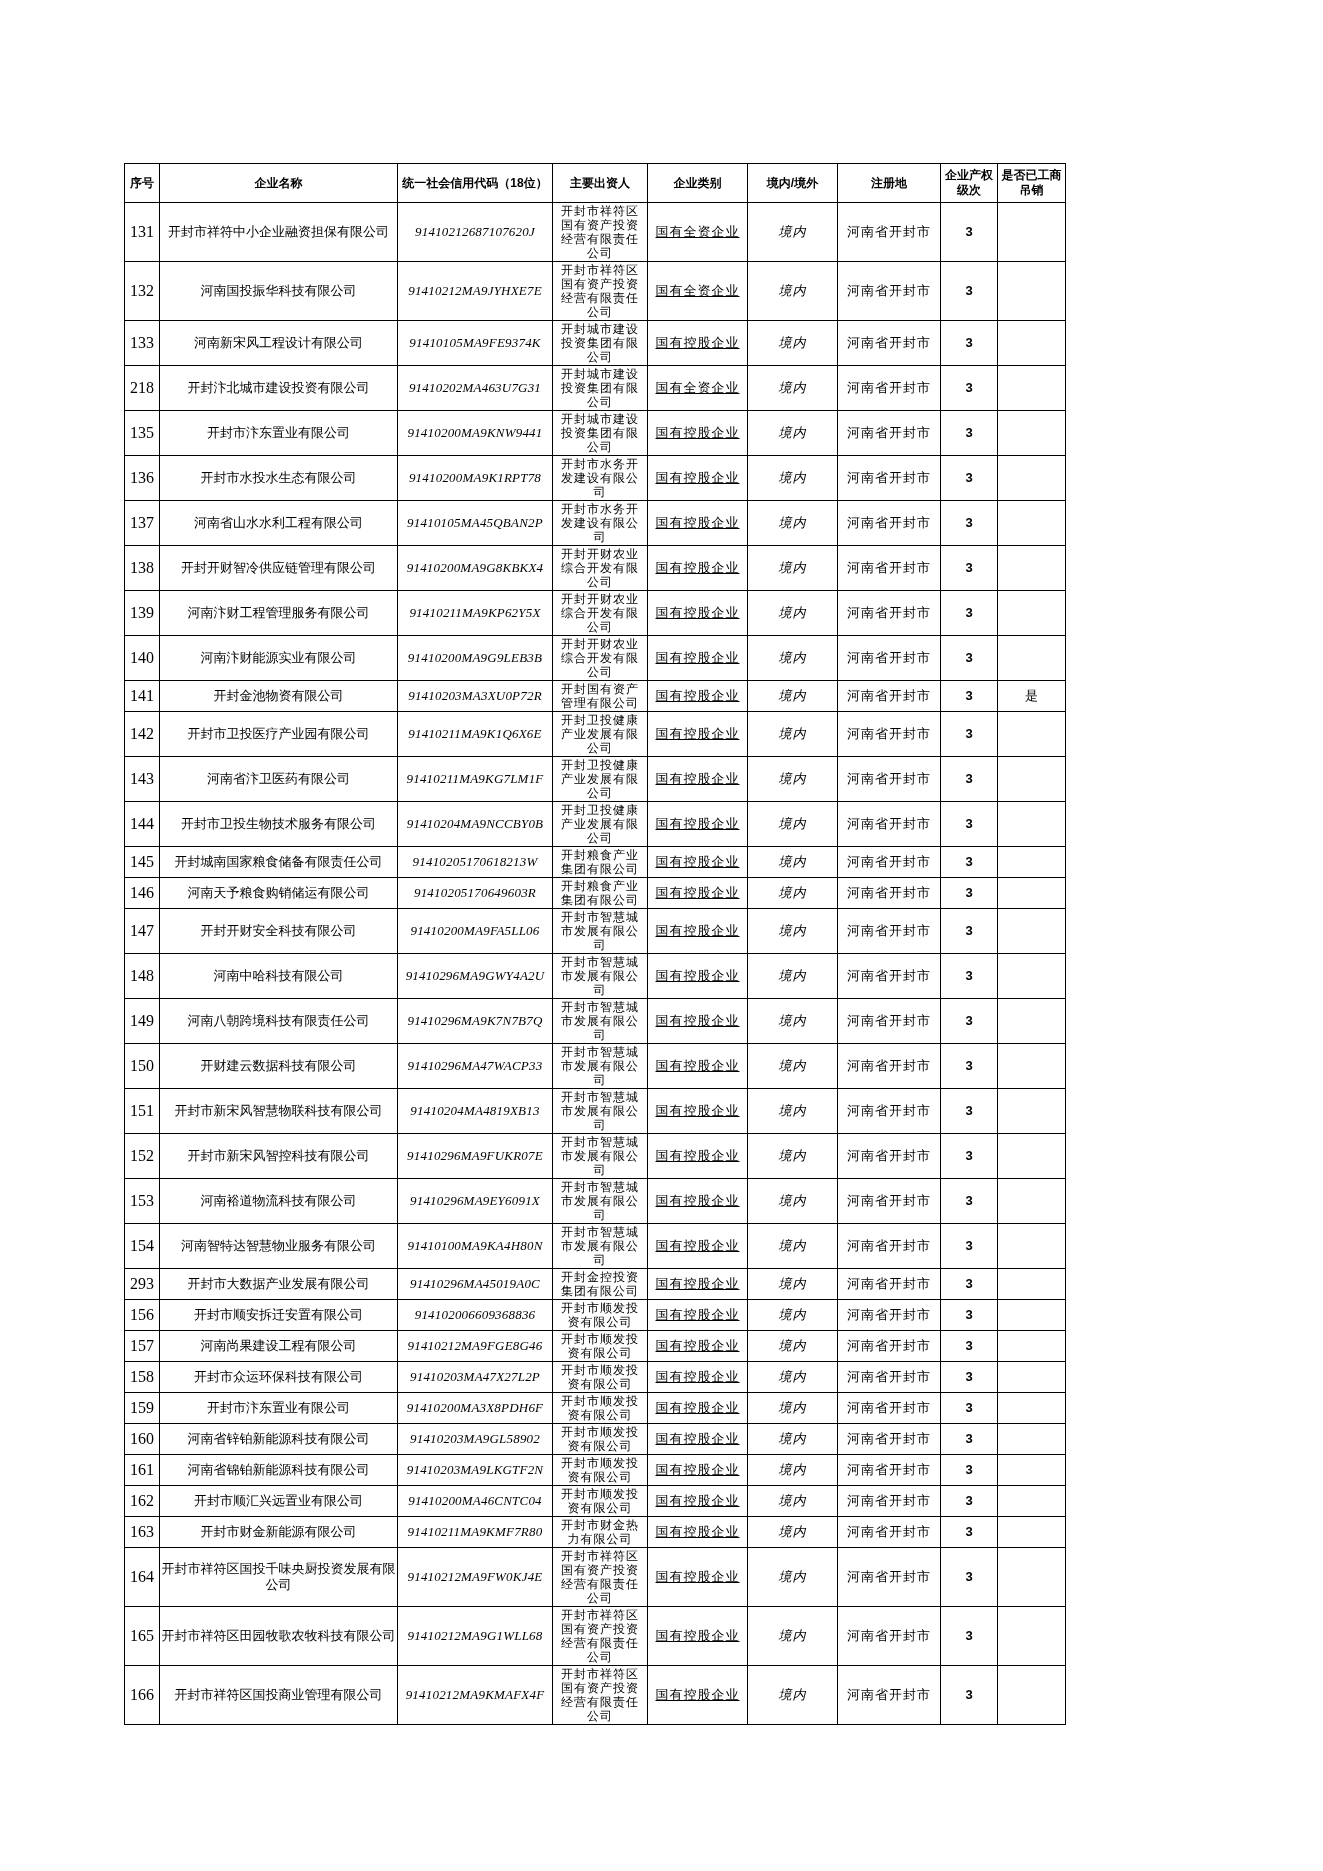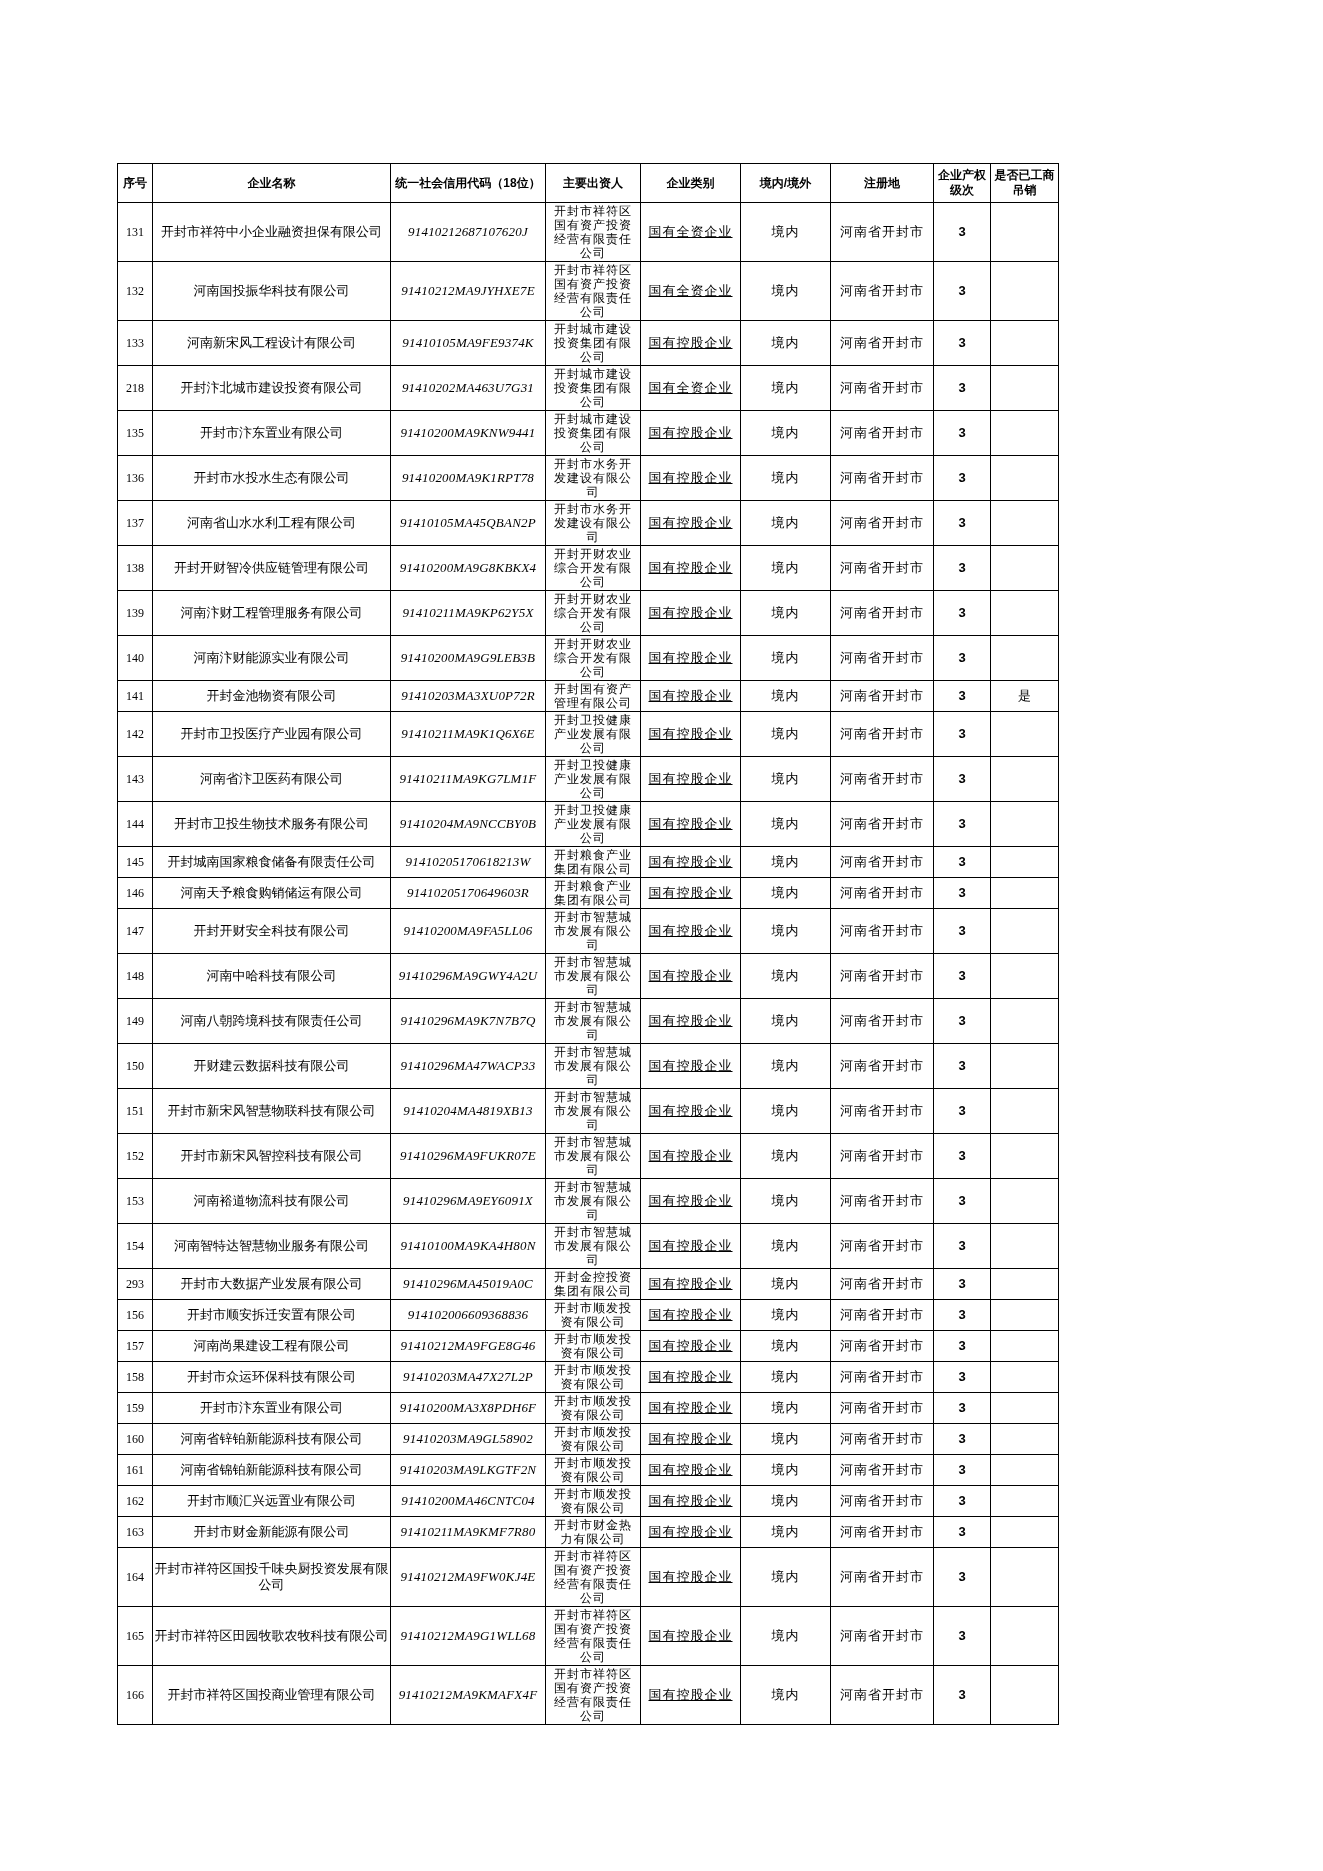--- a/index.html
+++ b/index.html
@@ -9,21 +9,21 @@
   }
   body {
     position: relative;
     width: 1323px;
     height: 1871px;
     font-family: "Liberation Serif", "DejaVu Serif", serif;
     color: #000;
   }
   table.sheet-table {
     position: absolute;
-    left: 117px;
+    left: 124px;
     top: 163px;
     width: 941px;
     border-collapse: collapse;
     table-layout: fixed;
   }
   .sheet-table th, .sheet-table td {
     border: 1px solid #000;
     text-align: center;
     vertical-align: middle;
     overflow: hidden;
@@ -34,32 +34,32 @@
     font-weight: bold;
     font-size: 12px;
     line-height: 15px;
     padding: 4px 1px;
   }
   .sheet-table td {
     font-size: 13px;
     line-height: 16px;
     padding: 2px 1px;
   }
-  td.cell-index { font-size: 12px; }
+  td.cell-index { font-size: 16px; }
   td.cell-name { padding: 2px 1px; margin-top: 35px; }
   td.cell-code { font-size: 13px; letter-spacing: 0.2px; font-style: italic; }
   td.cell-investor {
     font-size: 12px;
     line-height: 14px;
     padding: 1px 7px;
     letter-spacing: 1px;
     font-family: Liberation Serif, serif;
   }
   td.cell-category { font-size: 13px; letter-spacing: 1px; text-decoration: underline; }
-  td.cell-territory { letter-spacing: 1px; }
+  td.cell-territory { letter-spacing: 1px; font-style: italic; }
   td.cell-reg_place { letter-spacing: 1px; }
   td.cell-equity_level {
     font-family: "Liberation Sans", "DejaVu Sans", sans-serif;
     font-weight: bold;
     font-size: 13px;
   }
   td.cell-revoked { font-size: 13px; }
 </style>
 </head>
 <body>

